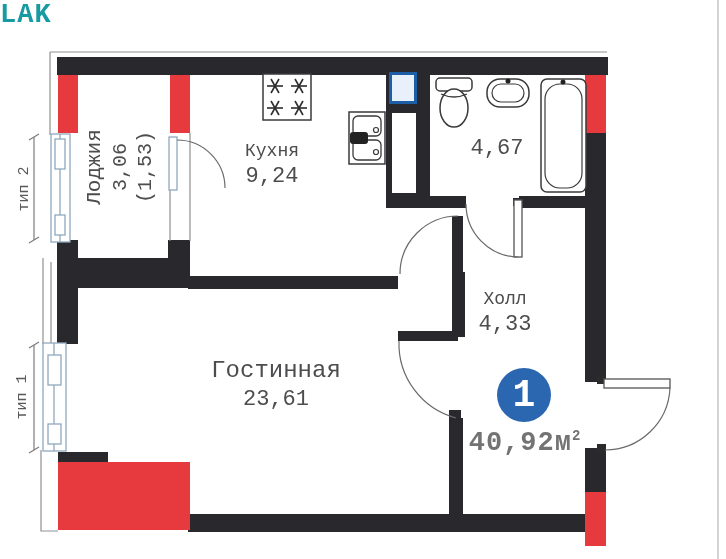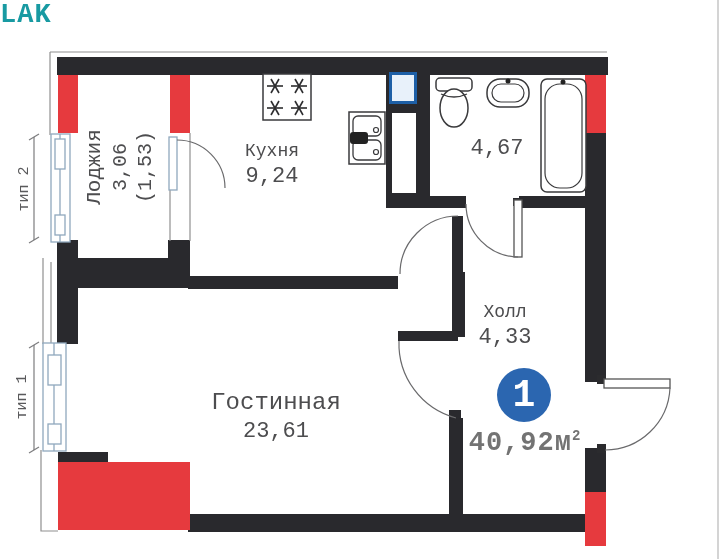--- a/index.html
+++ b/index.html
@@ -172,26 +172,26 @@
 
   <div class="roomlabel" style="left:212px;top:140px;width:120px;">
     <div class="nm">Кухня</div>
     <div class="ar">9,24</div>
   </div>
 
   <div class="roomlabel" style="left:437px;top:135px;width:120px;">
     <div class="ar">4,67</div>
   </div>
 
-  <div class="roomlabel" style="left:445px;top:288px;width:120px;margin-top:13px;">
+  <div class="roomlabel" style="left:445px;top:288px;width:120px;">
     <div class="nm">Холл</div>
     <div class="ar">4,33</div>
   </div>
 
-  <div class="roomlabel living" style="left:196px;top:356px;width:160px;margin-top:32px;">
+  <div class="roomlabel living" style="left:196px;top:356px;width:160px;">
     <div class="nm">Гостинная</div>
     <div class="ar">23,61</div>
   </div>
 
   <div class="typelabel" style="left:2px;top:158px;width:44px;height:62px;">тип 2</div>
   <div class="typelabel" style="left:0px;top:366px;width:44px;height:62px;">тип 1</div>
 
   <div class="badge">1</div>
   <div class="area-total">
     <span>40,92м</span><sup>2</sup>

